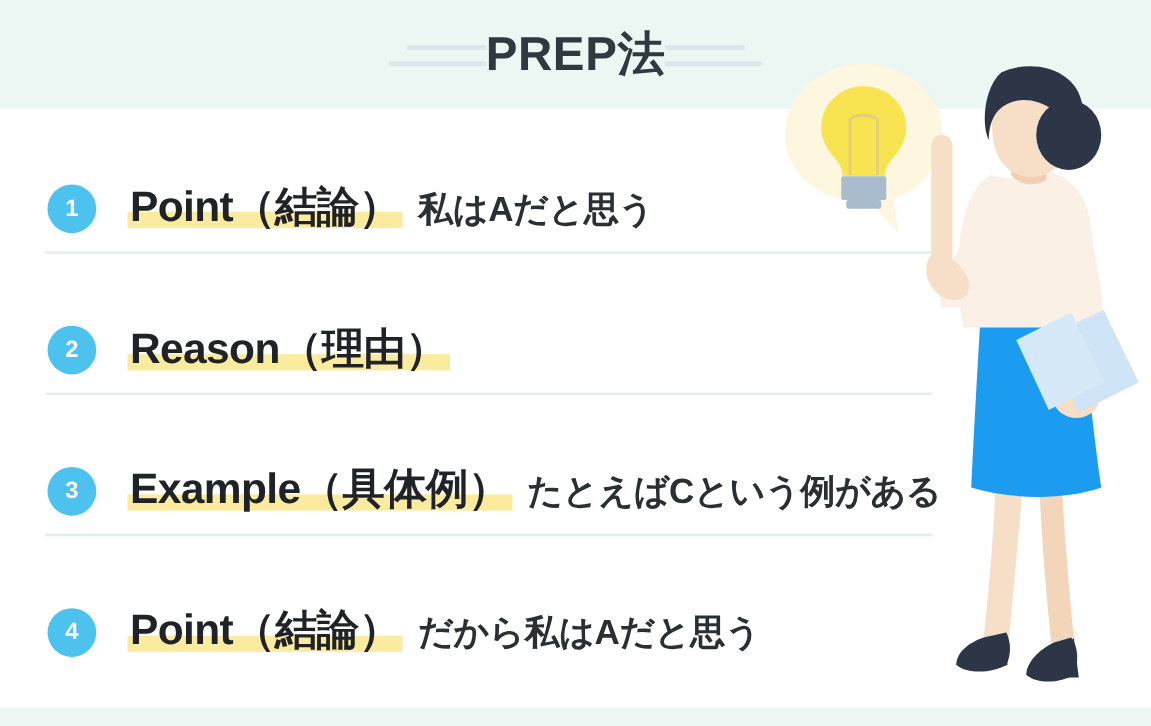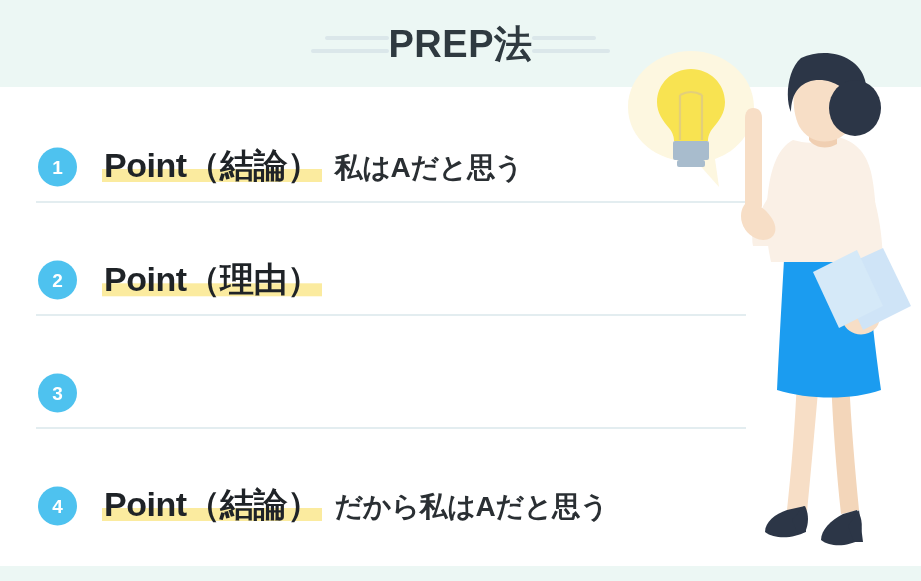--- a/index.html
+++ b/index.html
@@ -205,29 +205,36 @@
       </div>
     </div>
 
     <div class="divider div-1"></div>
 
     <div class="row row-2">
       <div class="badge">2</div>
       <div class="row-text">
         <span class="term">
           <span class="hl"></span>
-          <span class="term-text">Point（理由）</span>
+          <span class="term-text">Reason（理由）</span>
         </span>
       </div>
     </div>
 
     <div class="divider div-2"></div>
 
     <div class="row row-3">
       <div class="badge">3</div>
+      <div class="row-text">
+        <span class="term">
+          <span class="hl"></span>
+          <span class="term-text">Example（具体例）</span>
+        </span>
+        <span class="desc">たとえばCという例がある</span>
+      </div>
     </div>
 
     <div class="divider div-3"></div>
 
     <div class="row row-4">
       <div class="badge">4</div>
       <div class="row-text">
         <span class="term">
           <span class="hl"></span>
           <span class="term-text">Point（結論）</span>

